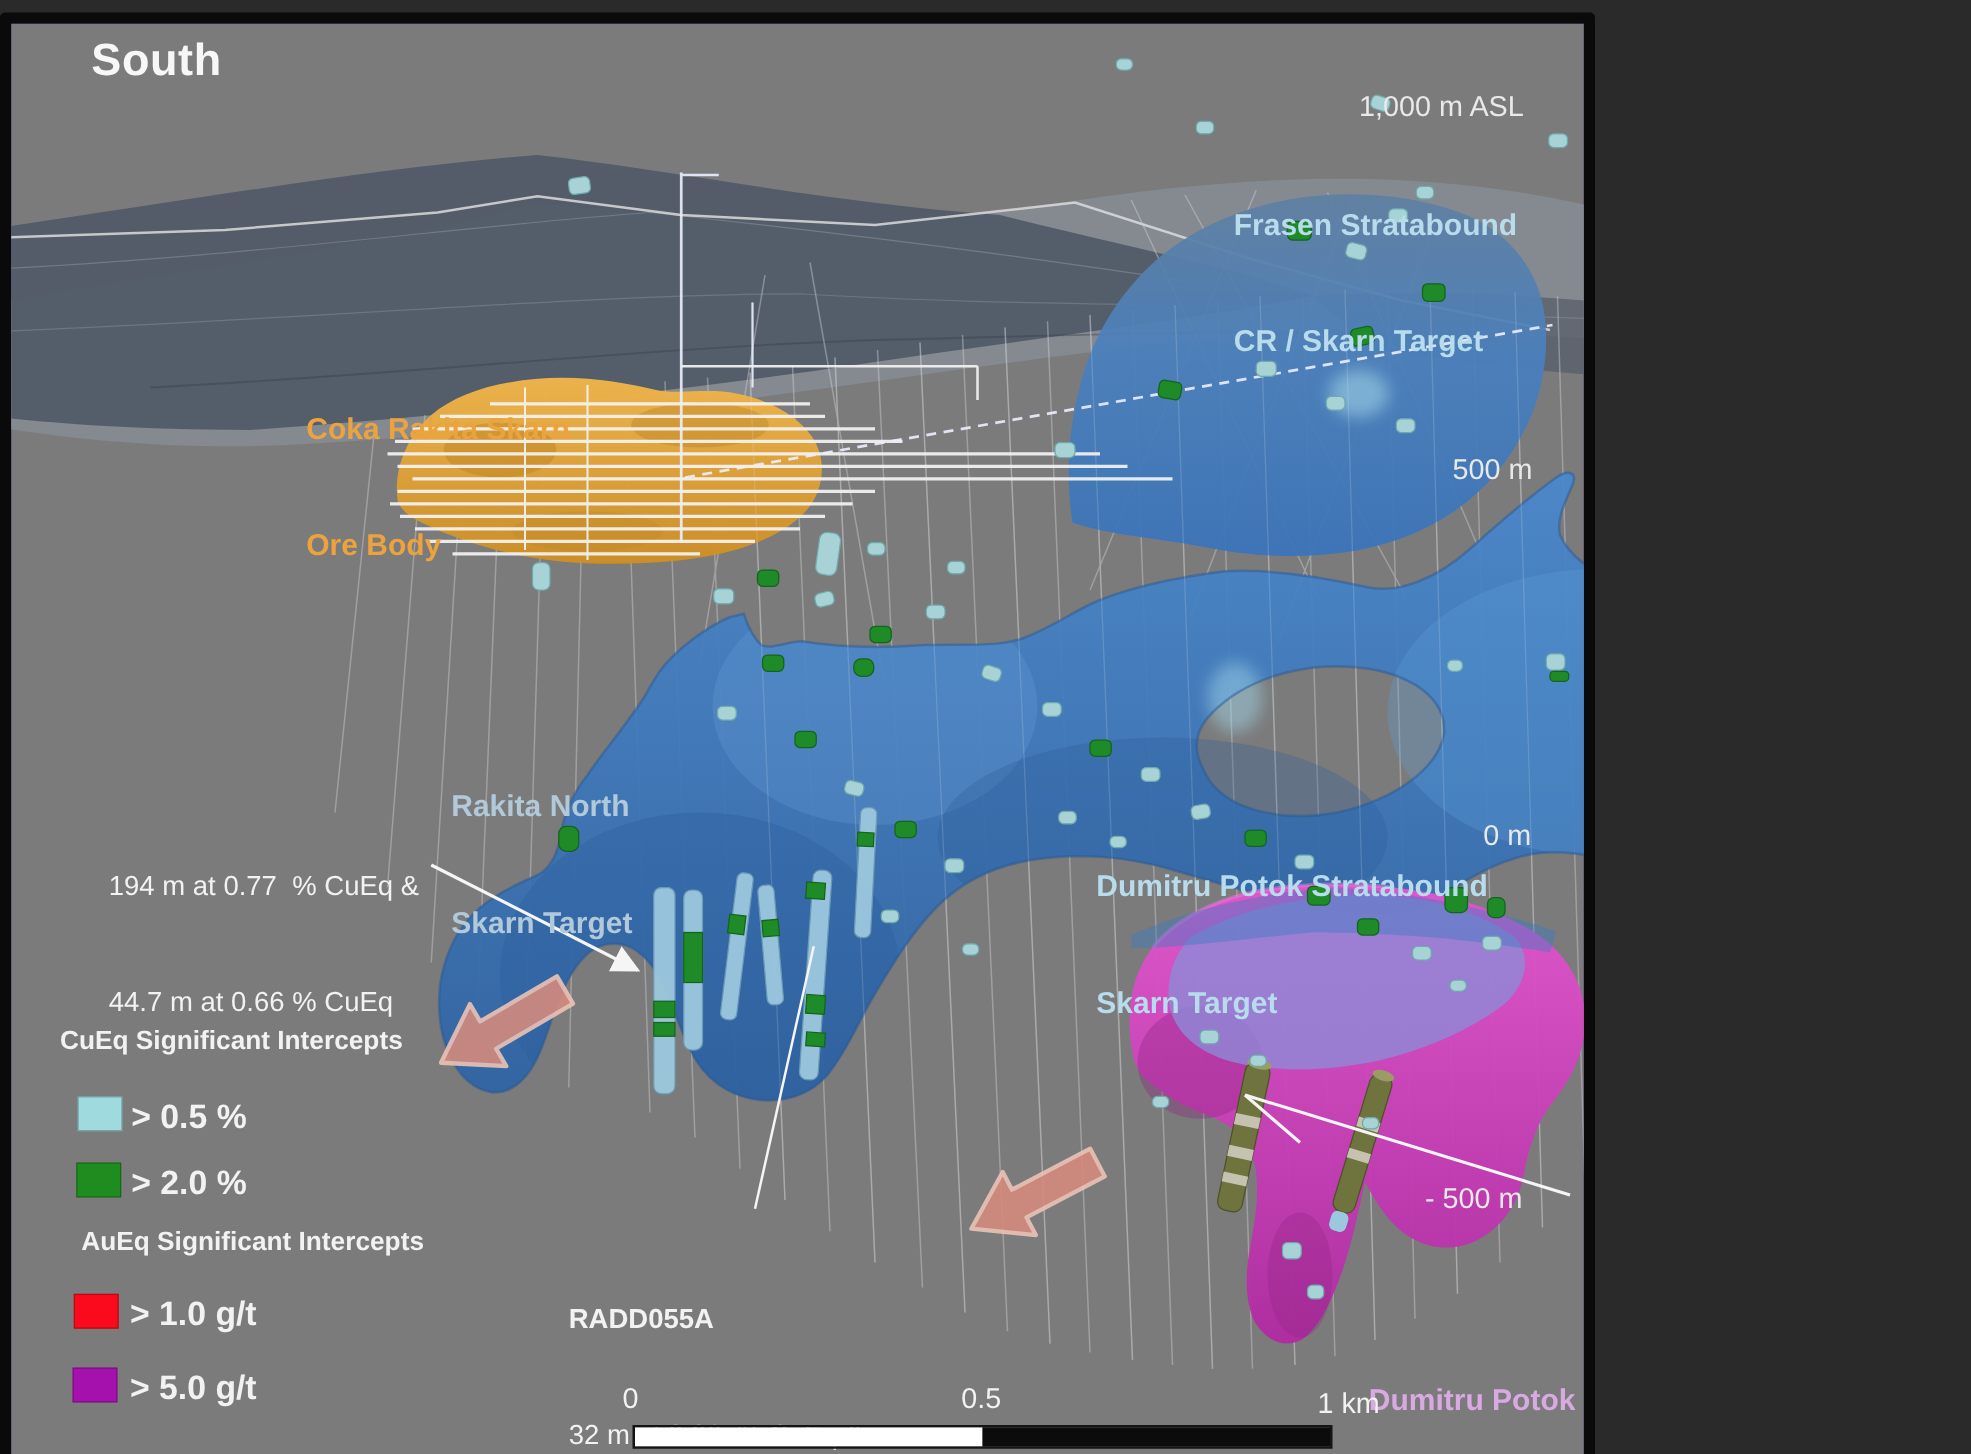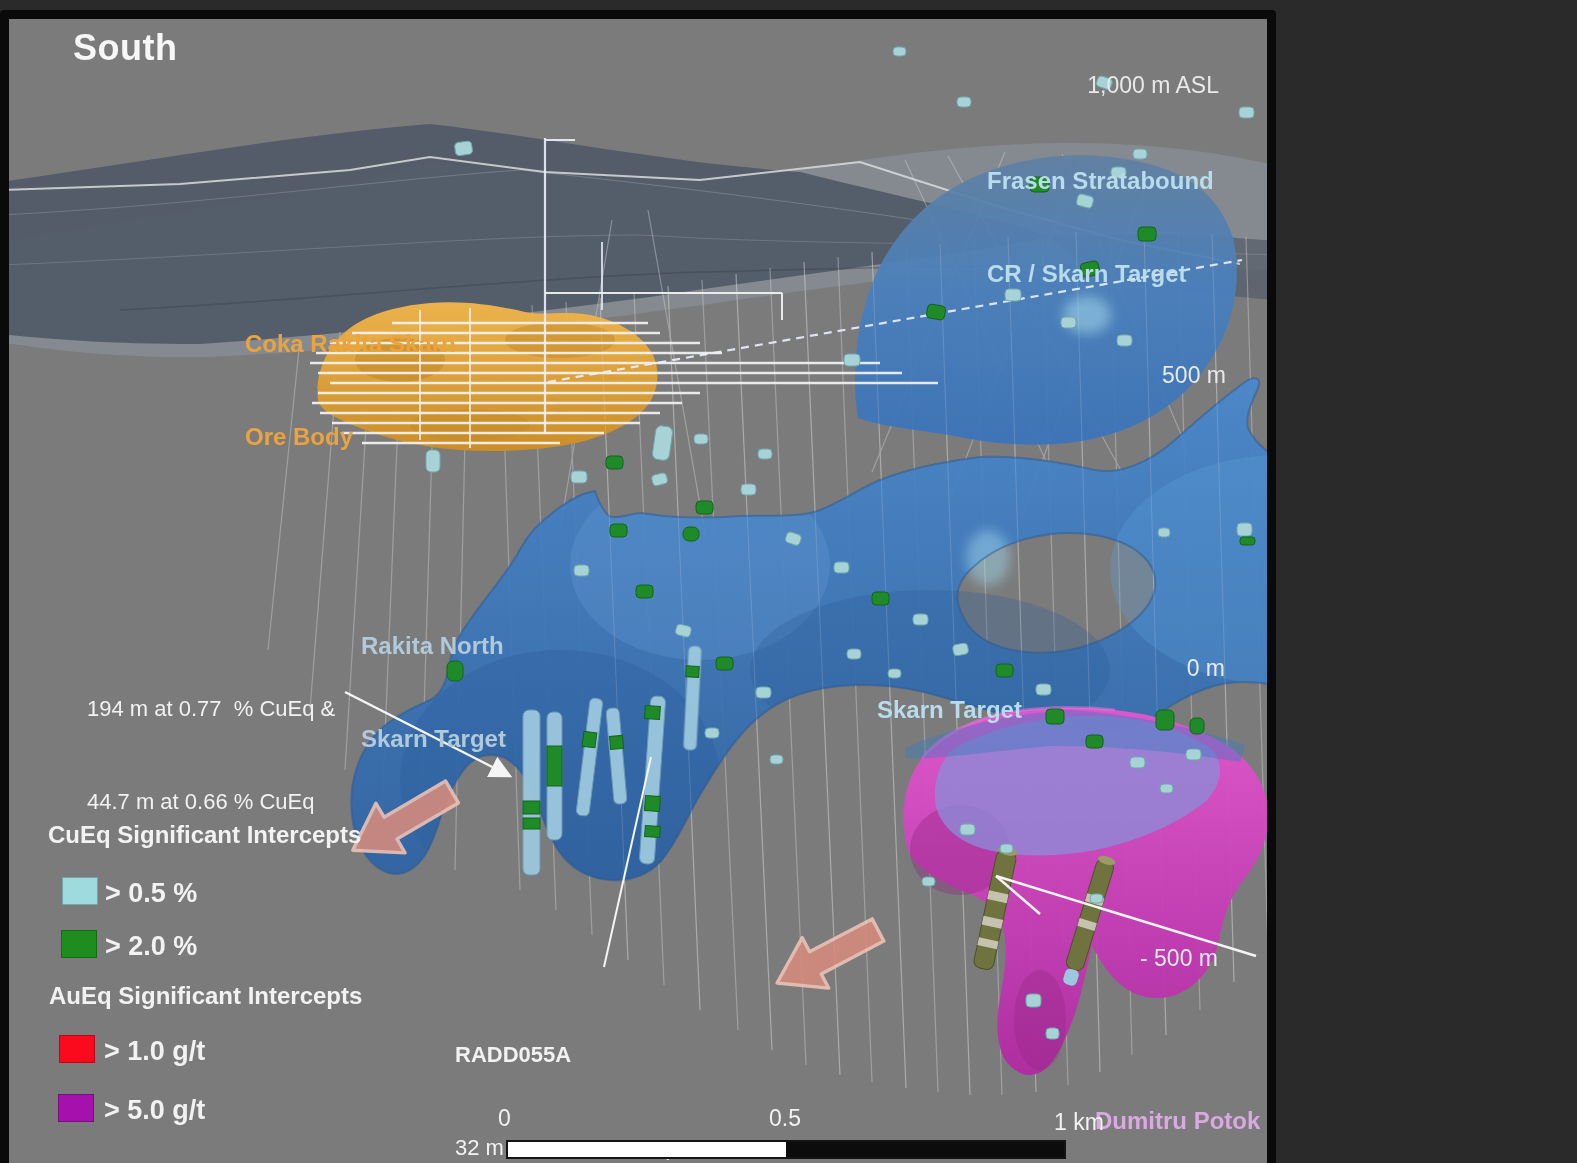--- a/index.html
+++ b/index.html
@@ -10,21 +10,21 @@
   .compass{font-size:36px;font-weight:700;color:#f7f7f7;letter-spacing:.5px;}
   .elev{font-size:23px;color:#e9e9e9;text-align:right;}
   .tick{position:absolute;width:19px;height:3px;background:#d8d8d8;}
   .target{font-size:24px;font-weight:700;line-height:31px;}
   .t-blue{color:#b8dcec;}
   .t-rakita{color:#b2c9da;}
   .t-orange{color:#eca33e;}
   .t-violet{color:#d9a9e2;}
   .ann{color:#f2f2f2;font-size:22px;line-height:31px;}
   .ann .hole{font-weight:700;}
-  .leg-title{font-size:24px;font-weight:700;color:#f2f2f2;}
+  .leg-title{font-size:21px;font-weight:700;color:#f2f2f2;}
   .leg-item{font-size:27px;font-weight:700;color:#f2f2f2;}
   .swatch{position:absolute;width:34px;height:26px;border:1px solid rgba(0,0,0,.25);}
   .sb-label{font-size:23px;color:#f2f2f2;}
   .scalebar{position:absolute;left:497px;top:1121px;width:556px;height:15px;border:2px solid #141414;
             display:flex;box-sizing:content-box;}
   .scalebar .half-w{width:278px;height:100%;background:#ffffff;}
   .scalebar .half-b{width:278px;height:100%;background:#0c0c0c;}
 </style>
 </head>
 <body>
@@ -376,20 +376,21 @@
   <div>Frasen Stratabound</div>
   <div>CR / Skarn Target</div>
 </div>
 
 <div class="lbl target t-rakita" style="left:352px;top:549px;">
   <div>Rakita North</div>
   <div>Skarn Target</div>
 </div>
 
 <div class="lbl target t-blue" style="left:868px;top:613px;">
+  <div>Dumitru Potok Stratabound</div>
   <div>Skarn Target</div>
 </div>
 
 <div class="lbl target t-violet" style="left:1086px;top:1024px;">
   <div>Dumitru Potok</div>
   
 </div>
 
 <div class="lbl ann" style="left:78px;top:612px;">
   <div>194 m at 0.77  % CuEq &amp;</div>
@@ -405,21 +406,21 @@
 
 <div class="lbl ann" style="left:1265px;top:935px;">
   
 </div>
 
 <div class="lbl leg-title" style="left:39px;top:802px;">CuEq Significant Intercepts</div>
 <div class="swatch" style="left: 53px; top: 858px; background-color: rgb(158, 218, 222);"></div>
 <div class="lbl leg-item" style="left:96px;top:859px;">&gt; 0.5 %</div>
 <div class="swatch" style="left: 52px; top: 911px; background-color: rgb(30, 140, 30);"></div>
 <div class="lbl leg-item" style="left:96px;top:912px;">&gt; 2.0 %</div>
-<div class="lbl leg-title" style="left:40px;top:963px;">AuEq Significant Intercepts</div>
+<div class="lbl leg-title" style="left:56px;top:963px;">AuEq Significant Intercepts</div>
 <div class="swatch" style="left: 50px; top: 1016px; background-color: rgb(251, 10, 30);"></div>
 <div class="lbl leg-item" style="left:95px;top:1017px;">&gt; 1.0 g/t</div>
 <div class="swatch" style="left: 49px; top: 1075px; background-color: rgb(165, 17, 173);"></div>
 <div class="lbl leg-item" style="left:95px;top:1076px;">&gt; 5.0 g/t</div>
 
 <div class="lbl sb-label" style="left:489px;top:1086px;">0</div>
 <div class="lbl sb-label" style="left:760px;top:1086px;">0.5</div>
 <div class="lbl sb-label" style="left:1045px;top:1090px;">1 km</div>
 <div class="scalebar">
   <div class="half-w"></div>

